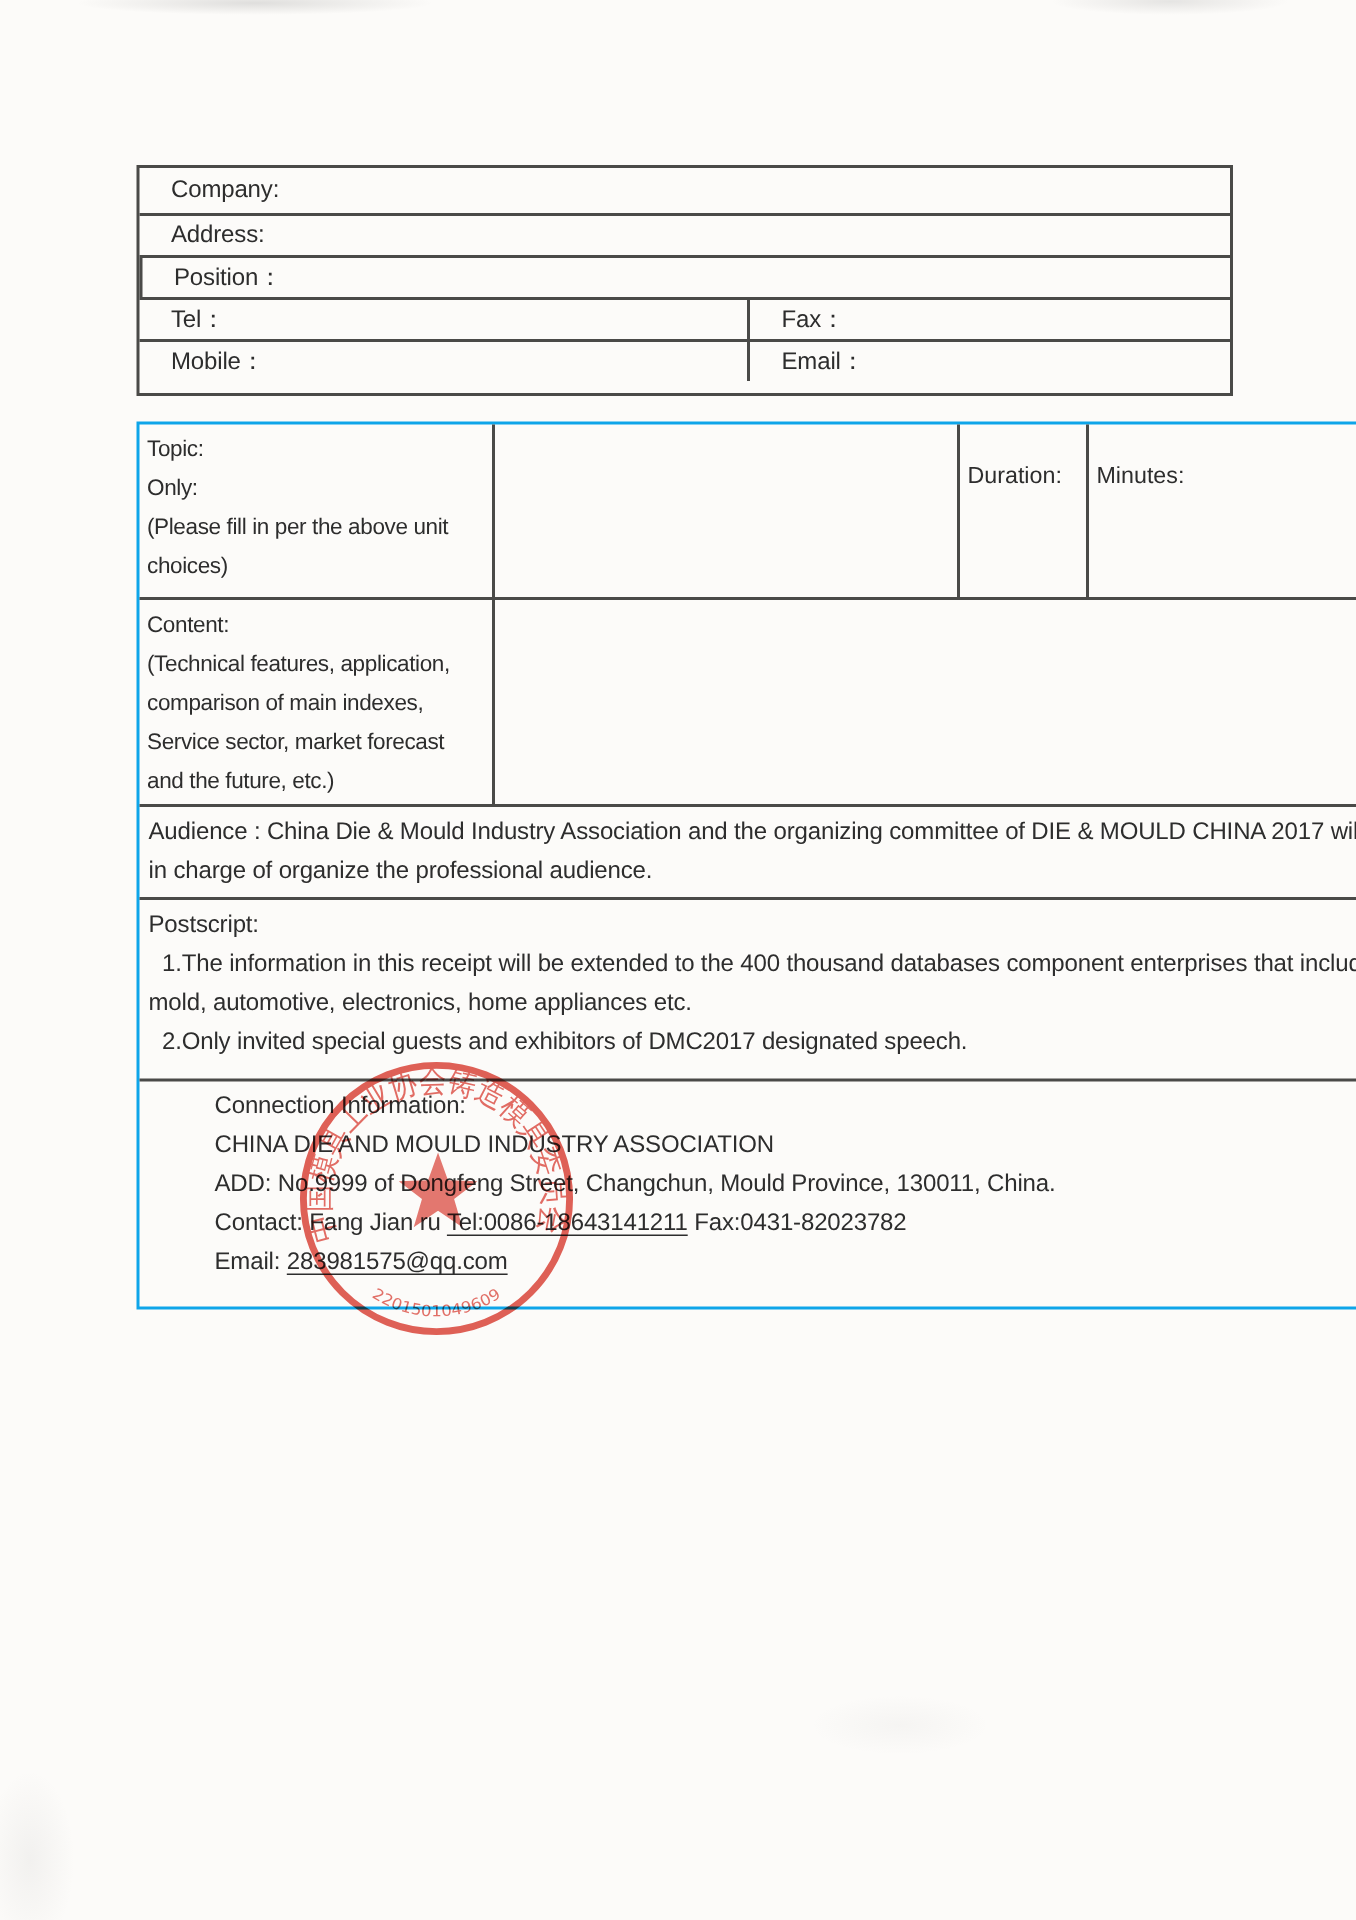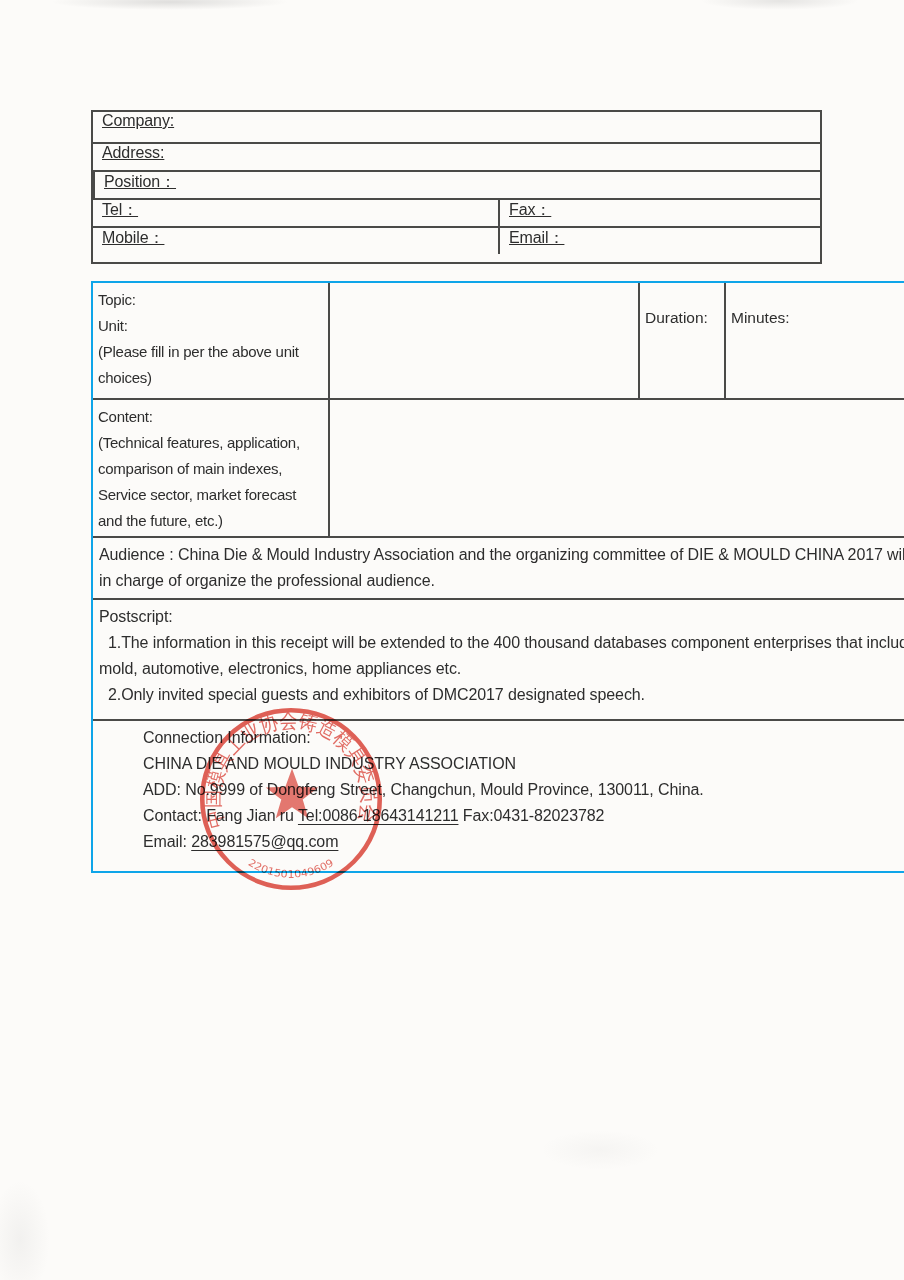--- a/index.html
+++ b/index.html
@@ -20,21 +20,21 @@
   .sm3{left:-10px;top:1180px;width:60px;height:120px;background:radial-gradient(ellipse at center,rgba(120,120,120,.08),rgba(120,120,120,0) 70%);}
   .sm4{left:540px;top:1130px;width:120px;height:40px;background:radial-gradient(ellipse at center,rgba(120,120,120,.05),rgba(120,120,120,0) 70%);}
 
   
   .t1{
     position:absolute;left:91px;top:110px;width:731px;height:154px;
     box-sizing:border-box;border:2px solid #4a4a48;background:transparent;
   }
   .t1 .row{display:flex;height:28px;border-top:2px solid #4a4a48;box-sizing:border-box;}
   .t1 .row:first-child{height:30px;border-top:none;}
-  .t1 .c{display:flex;padding-left:9px;font-size:16px;letter-spacing:-0.1px;box-sizing:border-box;text-decoration:underline;}
+  .t1 .c{display:flex;align-items:center;padding-left:21px;font-size:16px;letter-spacing:-0.1px;box-sizing:border-box;}
   .t1 .c.full{flex:1;}
   .t1 .c.lft{width:405px;flex:0 0 405px;}
   .t1 .c.rgt{flex:1;border-left:2px solid #4a4a48;}
 
   
   .t2{
     position:absolute;left:91px;top:281px;width:860px;height:592px;
     box-sizing:border-box;border:2px solid #0ea5e9;
   }
   .t2 .trow{border-top:2px solid #4a4a48;box-sizing:border-box;display:flex;}
@@ -106,21 +106,21 @@
         <span>Email：</span>
       </div>
     </div>
   </div>
 
   <div class="t2">
 
     <div class="trow rowA">
       <div class="cell cA1 lbl-lines">
         <div>Topic:</div>
-        <div>Unit:</div>
+        <div>Only:</div>
         <div>(Please fill in per the above unit</div>
         <div>choices)</div>
       </div>
       <div class="cell cA2"></div>
       <div class="cell cA3">
         <span>Duration:</span>
       </div>
       <div class="cell cA4">
         <span>Minutes:</span>
       </div>

